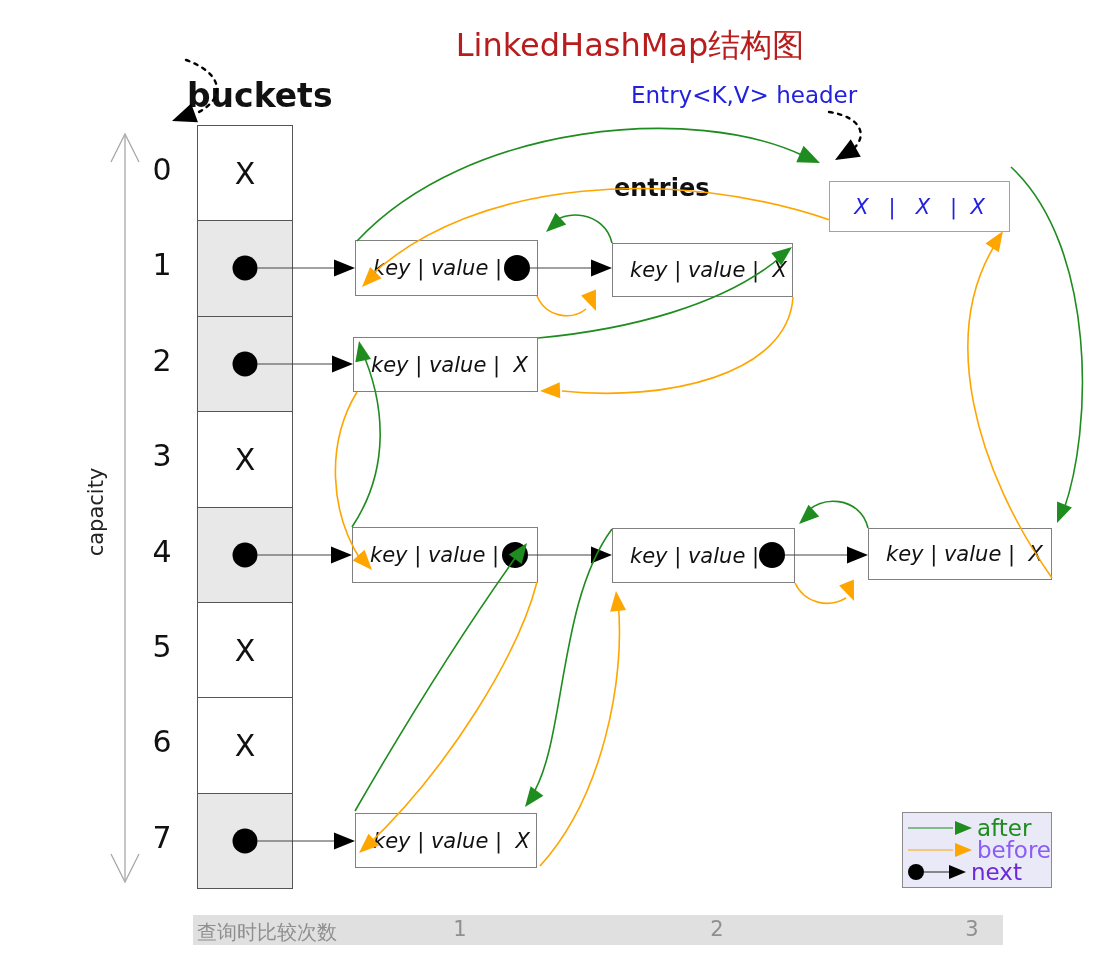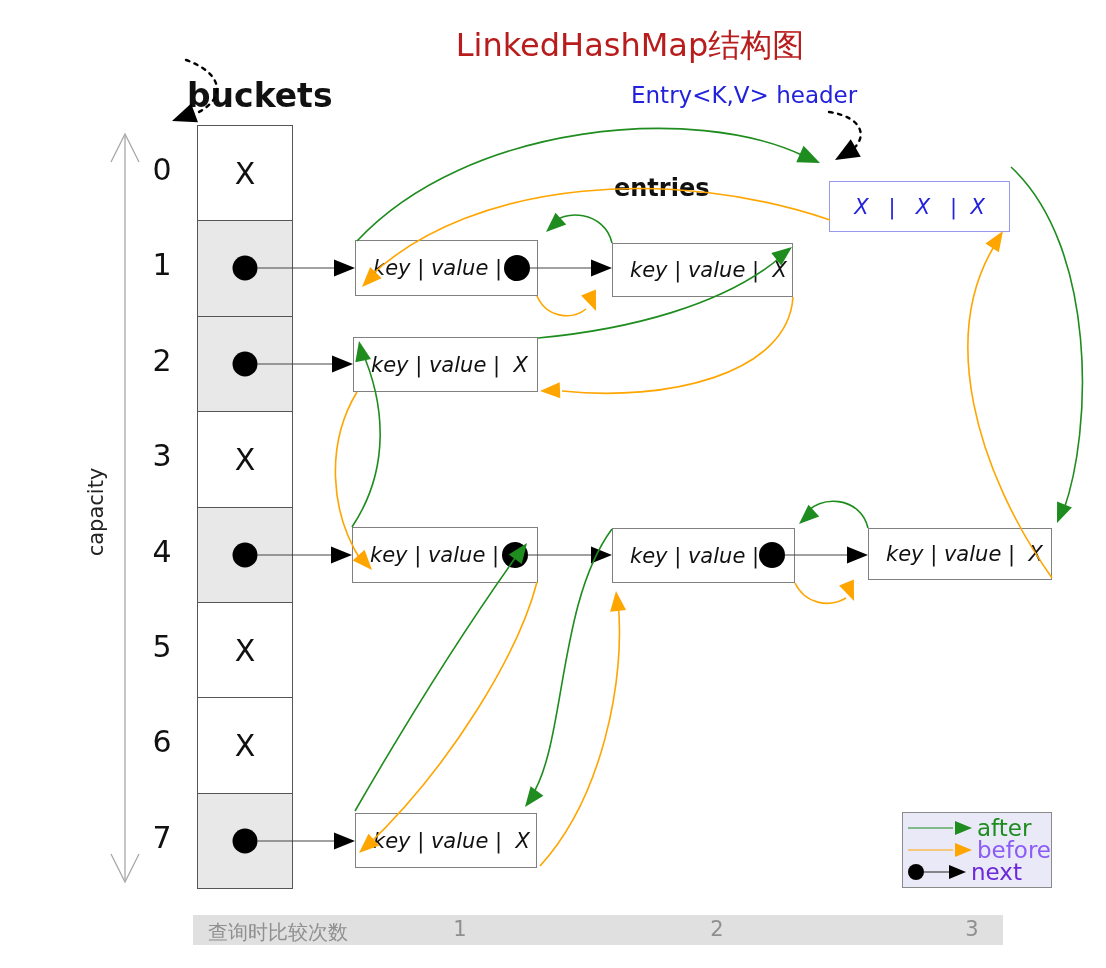--- a/index.html
+++ b/index.html
@@ -101,21 +101,21 @@
   <div class="abs entry-box" style="left:355px;top:813px;width:182px;height:55px;">
     <span>key | value |  X</span>
   </div>
 
   <div class="abs legend-bg"></div>
   <div class="abs legend-text" style="left:977px;top:817px;color:#1f8c1f;">after</div>
   <div class="abs legend-text" style="left:977px;top:839px;color:#8b5cf6;">before</div>
   <div class="abs legend-text" style="left:971px;top:861px;color:#6d28d9;">next</div>
 
   <div class="abs footer-bar"></div>
-  <div class="abs footer-label" style="left:208px;top:919px;">查询时比较次数</div>
+  <div class="abs footer-label" style="left:197px;top:919px;">查询时比较次数</div>
   <div class="abs footer-count" style="left:440px;top:917px;">1</div>
   <div class="abs footer-count" style="left:697px;top:917px;">2</div>
   <div class="abs footer-count" style="left:952px;top:917px;">3</div>
 
   <svg class="overlay" width="1106" height="968" viewBox="0 0 1106 968">
 
     <g stroke="#a8a8a8" stroke-width="1.3" fill="none">
       <line x1="125" y1="136" x2="125" y2="880"></line>
       <polyline points="111,162 125,134 139,162"></polyline>
       <polyline points="111,854 125,882 139,854"></polyline>

